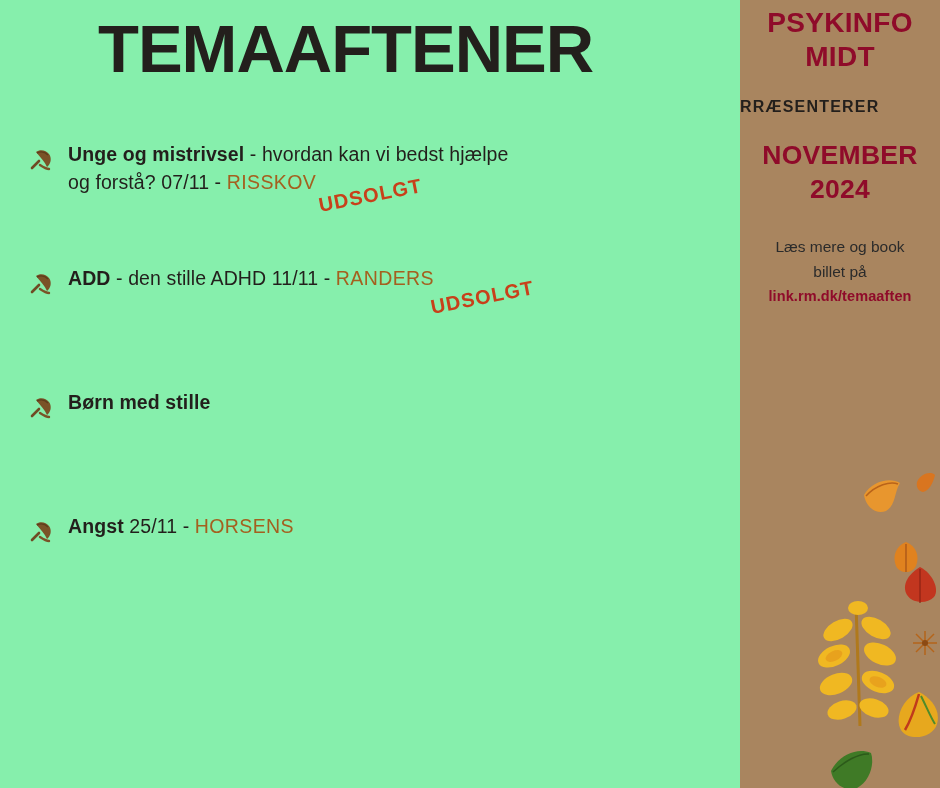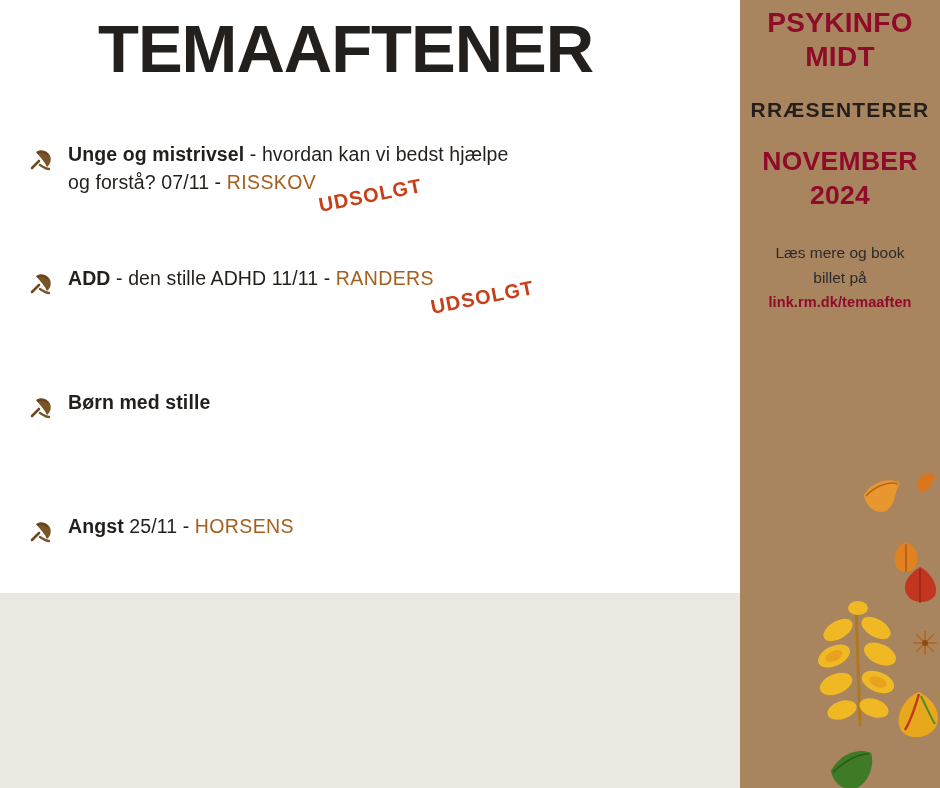--- a/index.html
+++ b/index.html
@@ -12,22 +12,22 @@
   .poster {
     position: relative;
     width: 940px; height: 788px;
     display: flex;
     background: #ebe7e1;
   }
   
   .left {
     position: relative;
     width: 740px;
-    height: 593px;
-    background: #ffffff;
+    height: 788px;
+    background: #86efac;
     padding: 17px;
   }
   .main-title {
     position: absolute;
     left: 98px;
     top: 10px;
     font-size: 67px;
     font-weight: bold;
     letter-spacing: -1px;
     color: #231f1c;
@@ -85,25 +85,25 @@
   .brand {
     text-align: center;
     margin-top: 6px;
     color: #8f0b2a;
     font-weight: bold;
     font-size: 28px;
     line-height: 34px;
     letter-spacing: 0.3px;
   }
   .presents {
-    text-align: center;
+    text-align: left;
     margin-top: 24px;
     color: #231f1c;
     font-weight: bold;
-    font-size: 21px;
+    font-size: 16px;
     letter-spacing: 1.2px;
   }
   .month {
     text-align: center;
     margin-top: 22px;
     color: #8f0b2a;
     font-weight: bold;
     font-size: 26.5px;
     line-height: 34px;
     letter-spacing: 0.3px;

